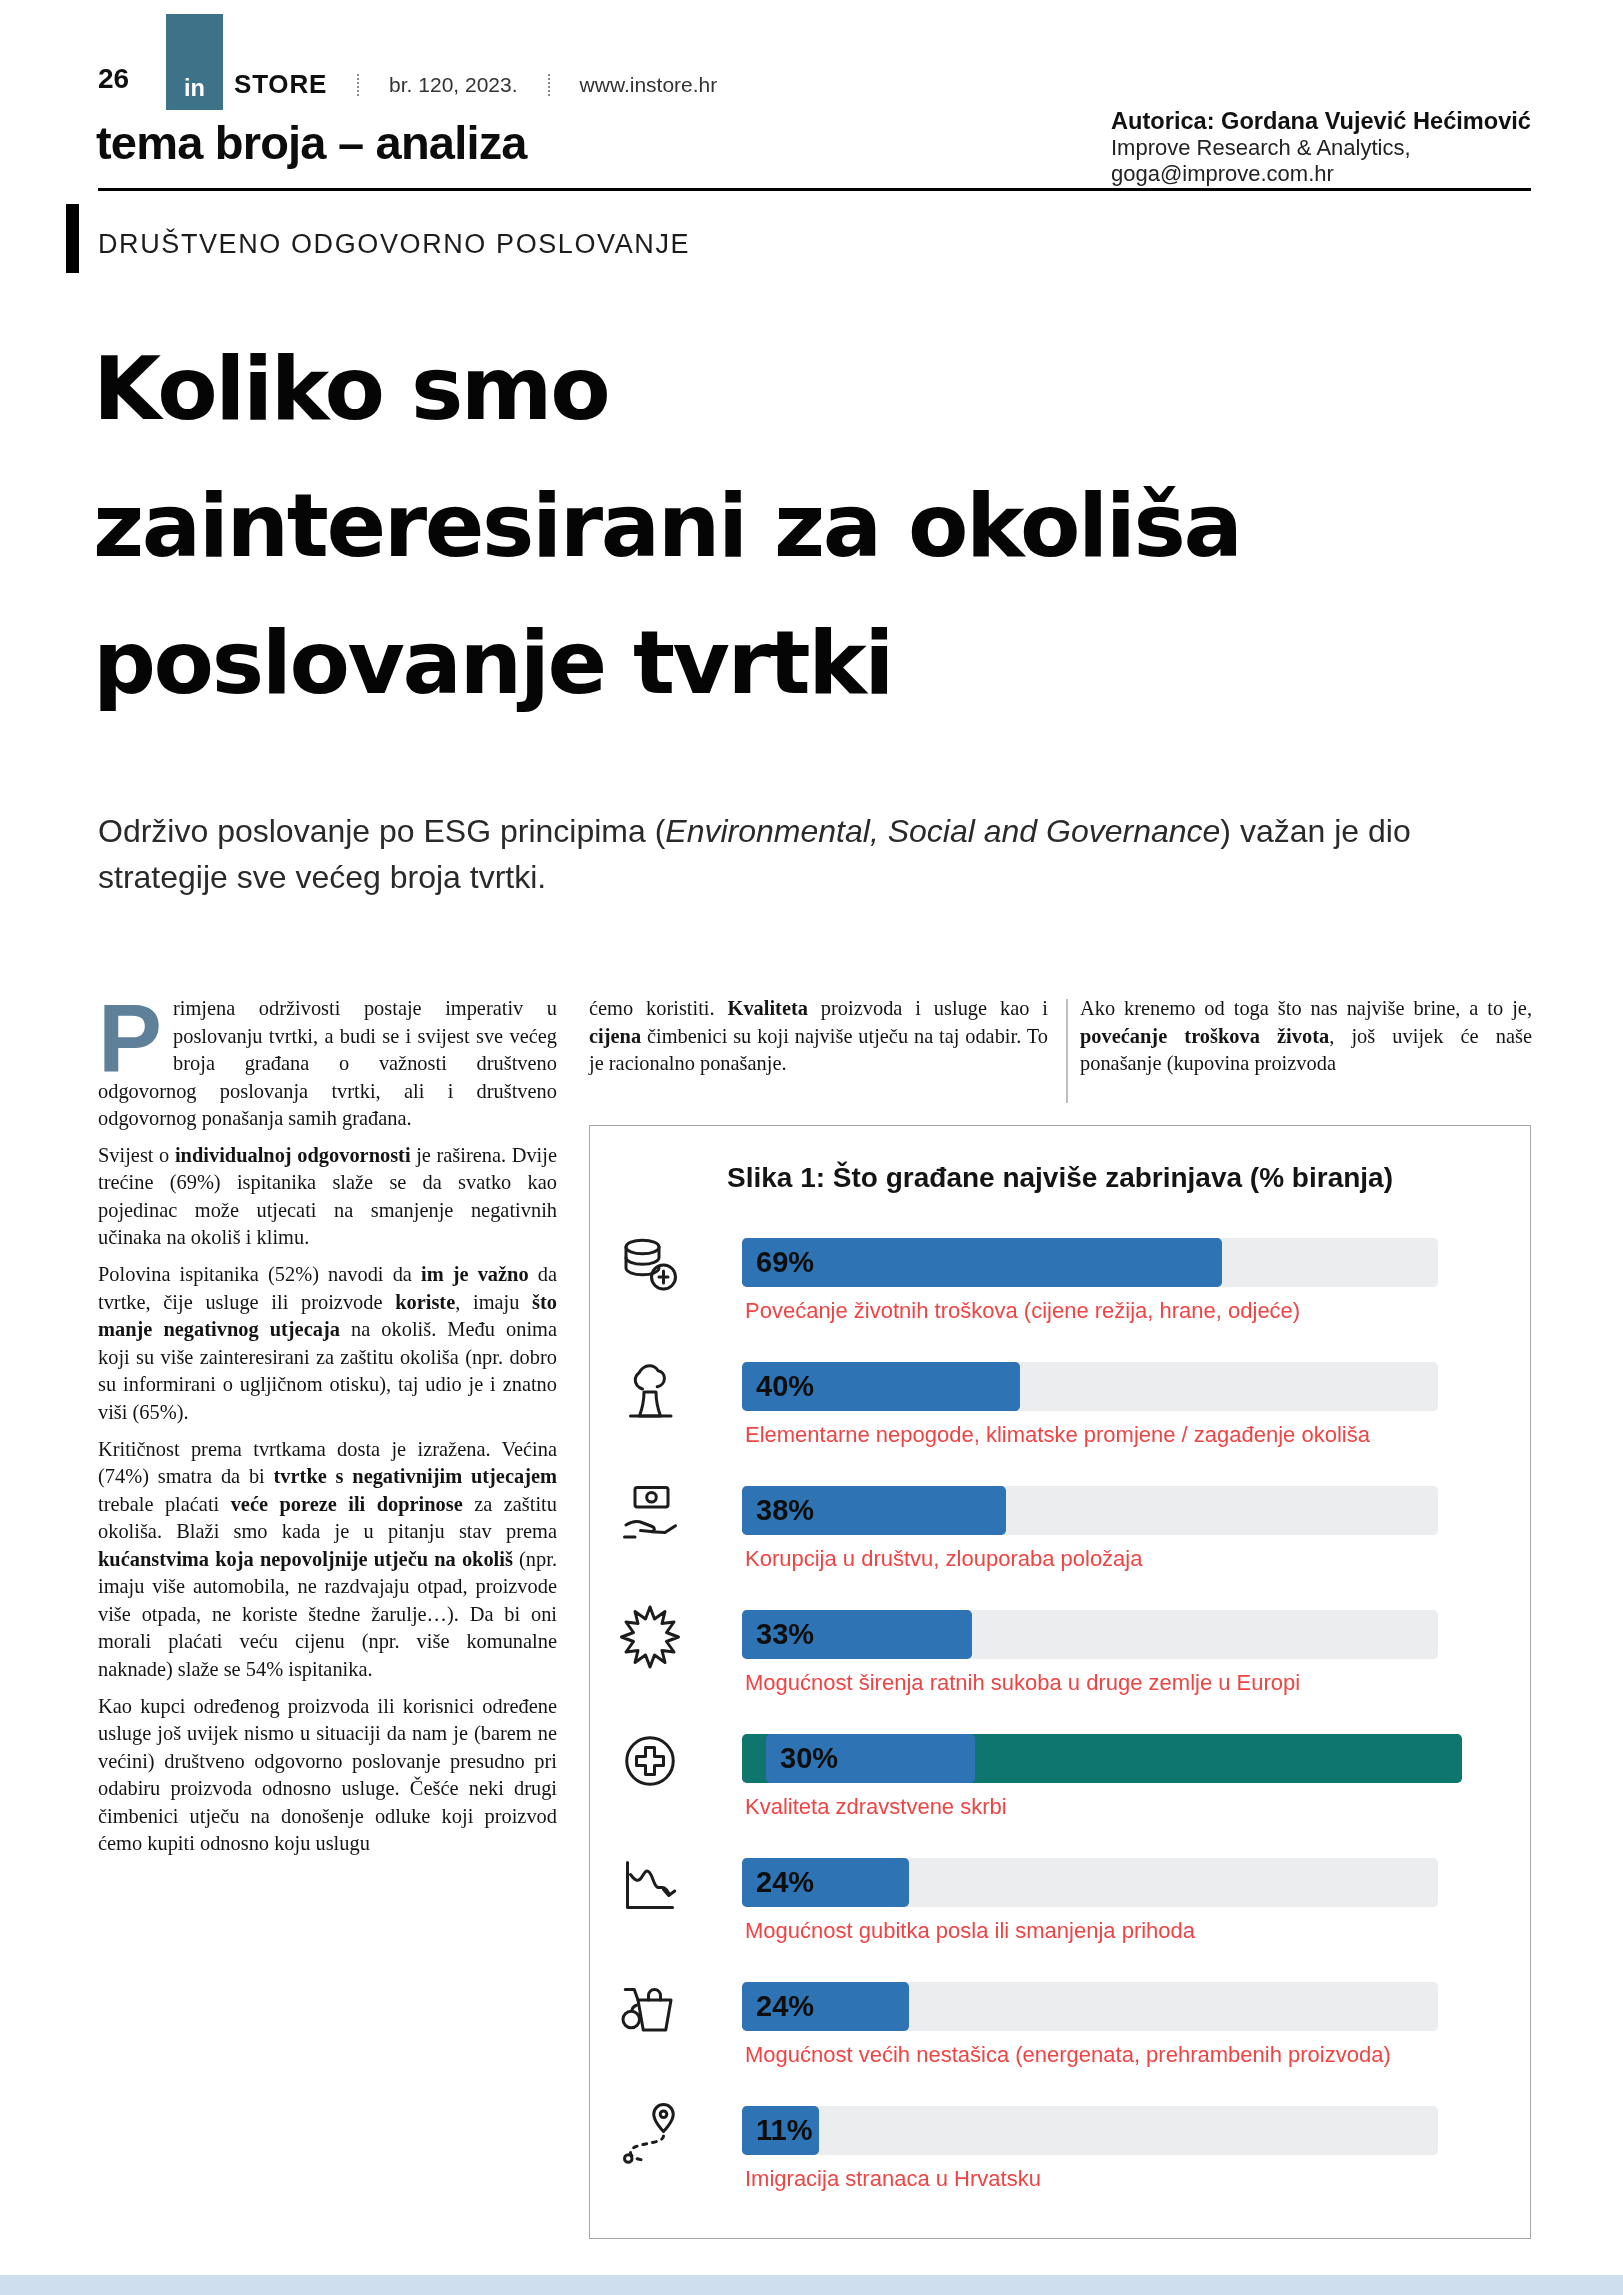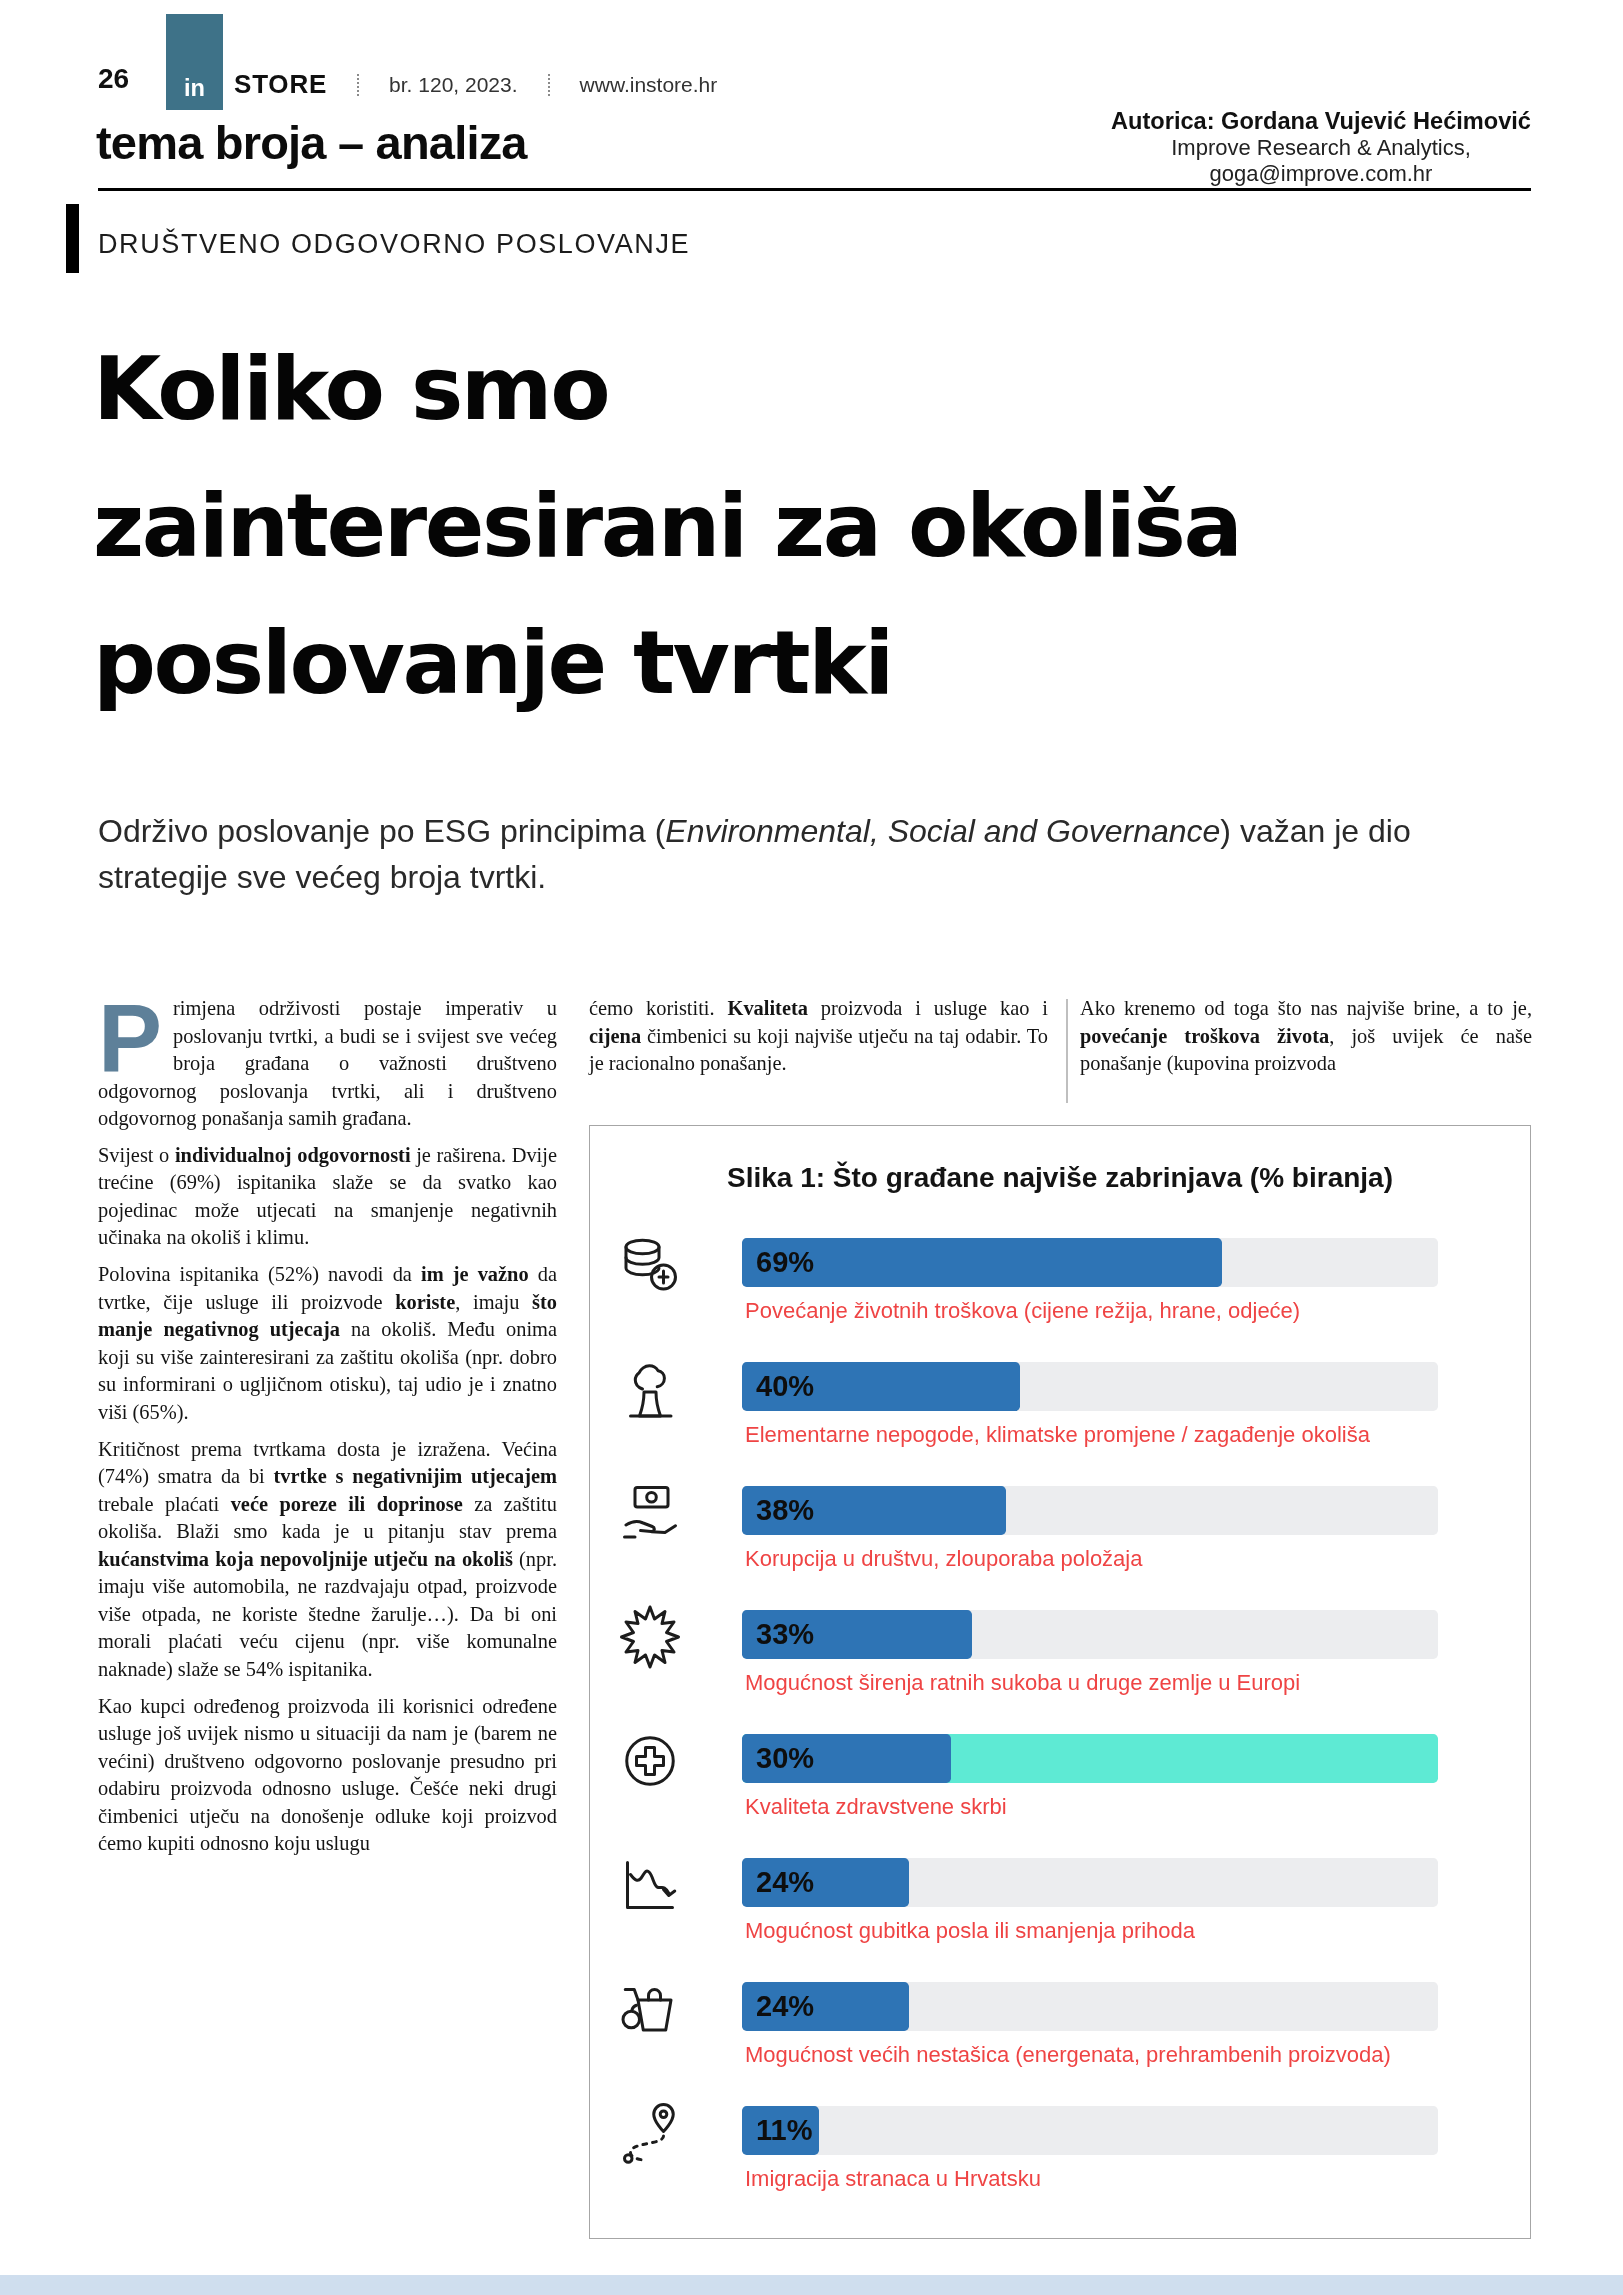--- a/index.html
+++ b/index.html
@@ -10,21 +10,21 @@
   .brand-in{position:absolute;left:0;right:0;bottom:7.9px;text-align:center;
             font:700 23.6px "Liberation Sans",sans-serif;color:#ffffff;}
   .page-number{position:absolute;left:98px;top:63px;font:700 28px "Liberation Sans",sans-serif;color:#111;}
   .issue-row{position:absolute;left:234px;top:69px;display:flex;align-items:center;gap:30px;}
   .store-word{font:700 26px "Liberation Sans",sans-serif;letter-spacing:0.8px;color:#101010;}
   .dot-sep{width:0;height:22px;border-left:2.4px dotted #8a8a8a;}
   .issue-text{font:400 21px "Liberation Sans",sans-serif;color:#333;}
   
   .section-title{position:absolute;left:96px;top:115px;font:800 47px "Liberation Sans",sans-serif;
                  letter-spacing:-0.8px;color:#0c0c0c;}
-  .author-block{position:absolute;right:92px;top:108px;text-align:center;line-height:28px;}
+  .author-block{position:absolute;right:92px;top:108px;text-align:left;line-height:28px;}
   .author-byline{font:700 23.6px "Liberation Sans",sans-serif;color:#111;}
   .author-org,.author-email{font:400 22px "Liberation Sans",sans-serif;color:#222;}
   .top-rule{position:absolute;left:98px;top:188px;width:1433px;height:3.1px;background:#000;}
   .kicker-bar{position:absolute;left:66px;top:204px;width:12.6px;height:69px;background:#000;}
   .kicker{position:absolute;left:98px;top:229px;font:400 27px "Liberation Sans",sans-serif;
           letter-spacing:1.6px;color:#1c1c1c;}
   .improve{position:absolute;right:92px;top:203px;text-align:right;}
   .improve-name{font:800 57px "Liberation Sans",sans-serif;color:#2679bd;letter-spacing:0.8px;line-height:57px;}
   .improve-tagline{margin-top:6.3px;font:700 14px "Liberation Sans",sans-serif;letter-spacing:5.5px;color:#8ca9c6;}
   
@@ -166,21 +166,21 @@
               <span class="cpct">33%</span>
             </div>
           </div>
           <div class="clabel">Mogućnost širenja ratnih sukoba u druge zemlje u Europi</div>
         </div>
         <div class="crow">
           <div class="cicon"><svg viewBox="0 0 48 48">
               <circle cx="24" cy="24" r="15.5"></circle>
               <path d="M21 15h6v6h6v6h-6v6h-6v-6h-6v-6h6z"></path>
             </svg></div>
-          <div class="ctrack" style="background: #5eead4;">
+          <div class="ctrack" style="background: #0f766e; padding-left: 24px;">
             <div class="cfill" style="width: 30%; background: rgb(46, 116, 181);">
               <span class="cpct">30%</span>
             </div>
           </div>
           <div class="clabel">Kvaliteta zdravstvene skrbi</div>
         </div>
         <div class="crow">
           <div class="cicon"><svg viewBox="0 0 48 48">
               <path d="M9 9v30h30"></path>
               <path d="M11 17c3 4 5 5 7 2.5s3-6.5 5.5-4 3 9 5.5 10 4.5-2 7.5 4"></path>

